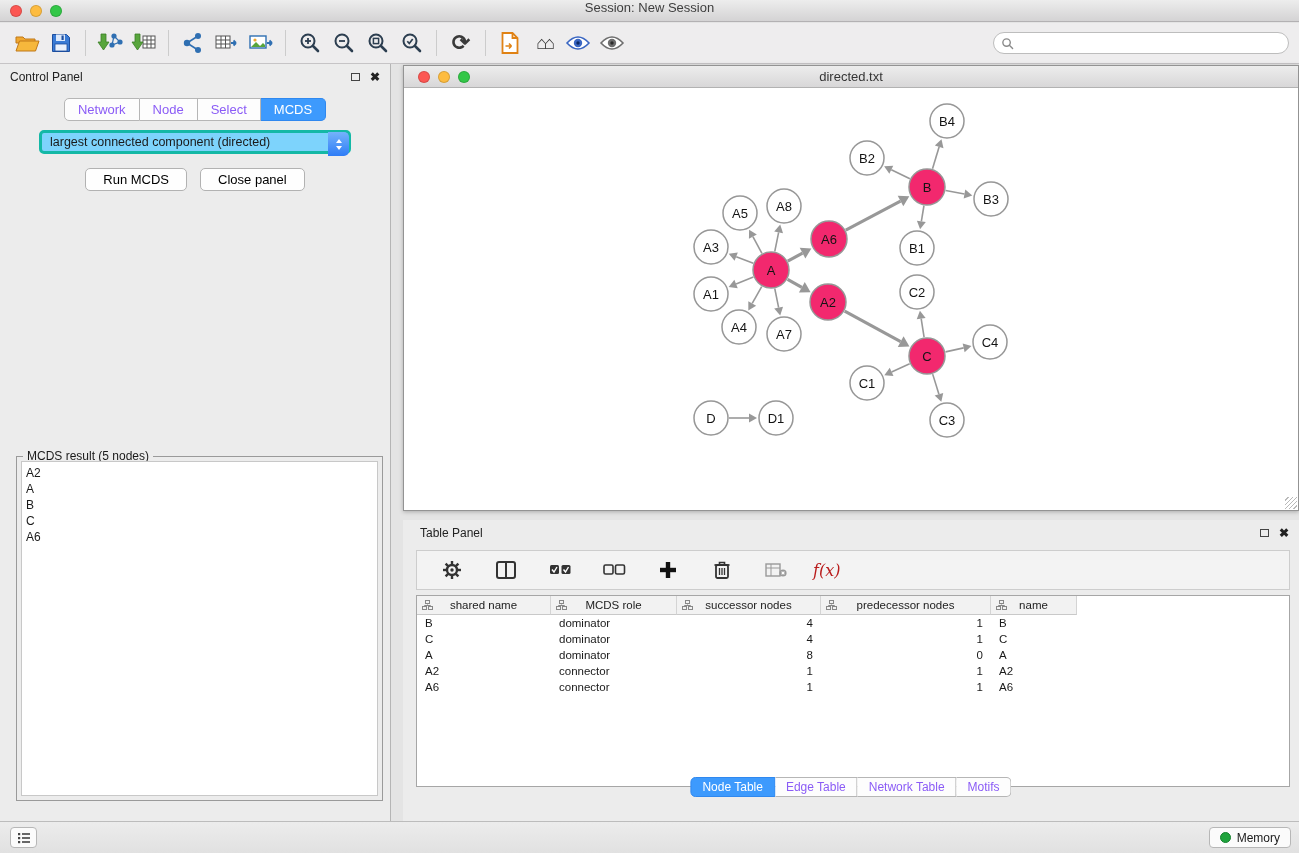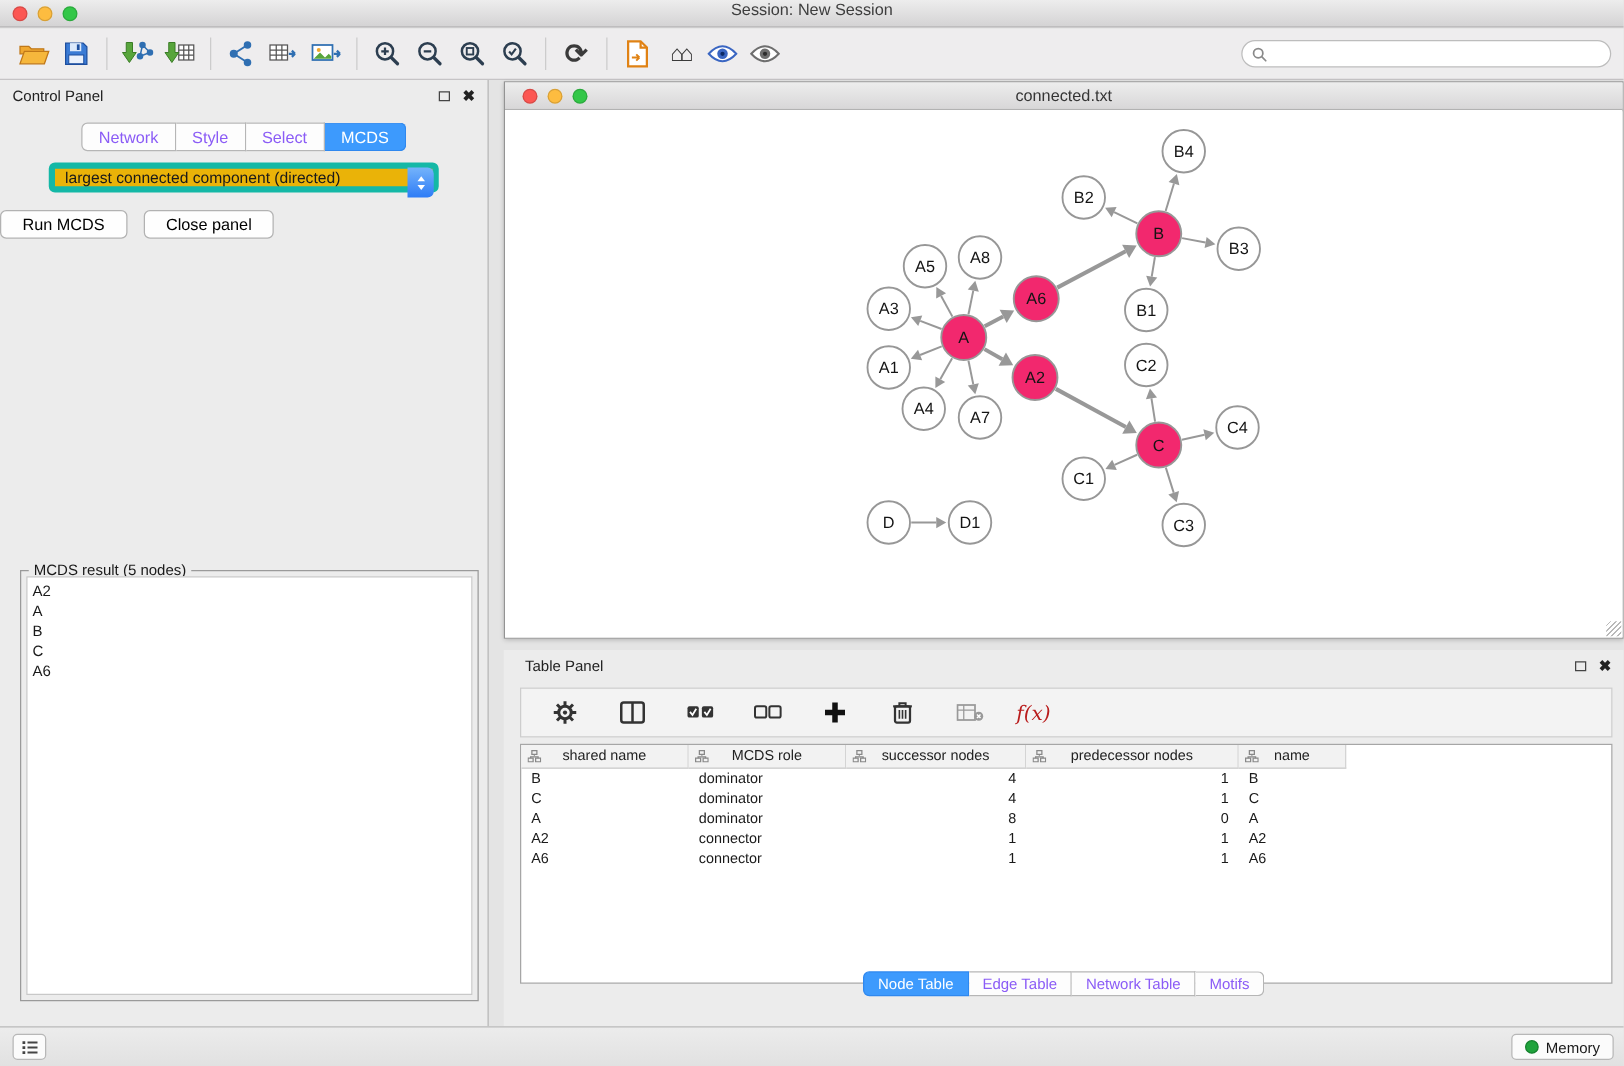--- a/index.html
+++ b/index.html
@@ -31,27 +31,27 @@
   .panel-header { height:26px; display:flex; align-items:center; padding:0 10px; font-size:12px; color:#222; }
   .panel-header .hicons { margin-left:auto; display:flex; align-items:center; gap:10px; }
   .float-ic { width:9px; height:8px; border:1.5px solid #444; display:inline-block; }
   .close-ic { font-size:12px; font-weight:bold; color:#222; line-height:1; }
   .seg-row { display:flex; justify-content:center; margin-top:8px; }
   .seg { padding:3px 13px; font-size:13px; background:#fdfdfd; border:1px solid #b6b6b6; border-left:none; color:#8b5cf6; }
   .seg:first-child { border-left:1px solid #b6b6b6; border-radius:5px 0 0 5px; }
   .seg:last-child { border-radius:0 5px 5px 0; }
   .seg.active { background:#3d9afd; border-color:#2f88ef; color:#fff; }
   .opt-label { text-align:center; margin-top:24px; font-size:13px; }
-  .dropdown { margin:9px auto 0; width:312px; height:24px; background:#eab308; border:5px solid #14b8a6;
+  .dropdown { margin:9px auto 0; width:312px; height:24px; background:#7dd3fc; border:3px solid #14b8a6;
     border-radius:5px; position:relative; display:flex; align-items:center; padding-left:8px; font-size:12.5px; }
   .stepper { position:absolute; right:-1px; top:-1px; width:21px; height:24px; border-radius:0 5px 5px 0;
     background:linear-gradient(#74b3fb,#2e7cf6); display:flex; flex-direction:column; align-items:center; justify-content:center; }
   .tri-up { width:0; height:0; border-left:3.5px solid transparent; border-right:3.5px solid transparent; border-bottom:4.5px solid #fff; margin-bottom:3px; }
   .tri-down { width:0; height:0; border-left:3.5px solid transparent; border-right:3.5px solid transparent; border-top:4.5px solid #fff; }
-  .btn-row { display:flex; justify-content:flex-start; gap:13px; margin-top:14px; }
+  .btn-row { display:flex; justify-content:center; gap:13px; margin-top:14px; }
   .btn { padding:3px 17px; font-size:13px; background:#fefefe; border:1px solid #b2b2b2; border-radius:5px; }
   .result-box { position:absolute; left:16px; top:392px; width:367px; height:345px; border:1px solid #9a9a9a; }
   .result-title { position:absolute; top:-8px; left:6px; background:#ececec; padding:0 4px; font-size:12px; }
   .result-inner { position:absolute; inset:4px; background:#fff; border:1px solid #c8c8c8; overflow:hidden; padding-top:3px; }
   .result-item { font-size:12px; line-height:16px; padding-left:4px; }
 
   
   .network-window { position:absolute; left:403px; top:65px; width:896px; height:446px;
     background:#fff; border:1px solid #939393; box-shadow:0 1px 4px rgba(0,0,0,.25); }
   .nw-titlebar { position:relative; height:22px; background:linear-gradient(#ededed,#d8d7d8); border-bottom:1px solid #b2b2b2; }
@@ -235,21 +235,21 @@
 <div class="control-panel">
   <div class="panel-header">
     <span>Control Panel</span>
     <span class="hicons">
       <span class="float-ic"></span>
       <span class="close-ic">✖</span>
     </span>
   </div>
   <div class="seg-row" id="cp-tabs">
       <div class="seg">Network</div>
-      <div class="seg">Style</div>
+      <div class="seg">Node</div>
       <div class="seg">Select</div>
       <div class="seg active">MCDS</div>
     </div>
   <div class="dropdown">
     <span>largest connected component (directed)</span>
     <span class="stepper">
         <span class="tri-up"></span>
         <span class="tri-down"></span>
       </span>
   </div>
@@ -269,21 +269,21 @@
   </div>
 </div>
 
 <div class="network-window">
   <div class="nw-titlebar">
     <div class="lights">
       <span class="light red"></span>
       <span class="light yellow"></span>
       <span class="light green"></span>
     </div>
-    <div class="nw-title">connected.txt</div>
+    <div class="nw-title">directed.txt</div>
   </div>
   <div class="nw-content">
     <svg id="graph-svg" width="894" height="422" viewBox="0 0 894 422">
         <g>
           <line x1="357.9223330087103" y1="164.3088058547254" x2="348.89984256656953" y2="147.7190653643376" stroke="#989898" stroke-width="1.6"></line>
           <polygon points="345.0776669912897,140.6911941452746 352.85302012729244,145.56909160324267 344.9466650058466,149.86903912543255" fill="#989898"></polygon>
         </g>
         <g>
           <line x1="370.782138561512" y1="162.38024092794097" x2="374.62538204416717" y2="143.45965762871546" stroke="#989898" stroke-width="1.6"></line>
           <polygon points="376.217861438488,135.61975907205903 379.0353249822864,144.35542728802093 370.21543910604794,142.56388796941" fill="#989898"></polygon>

